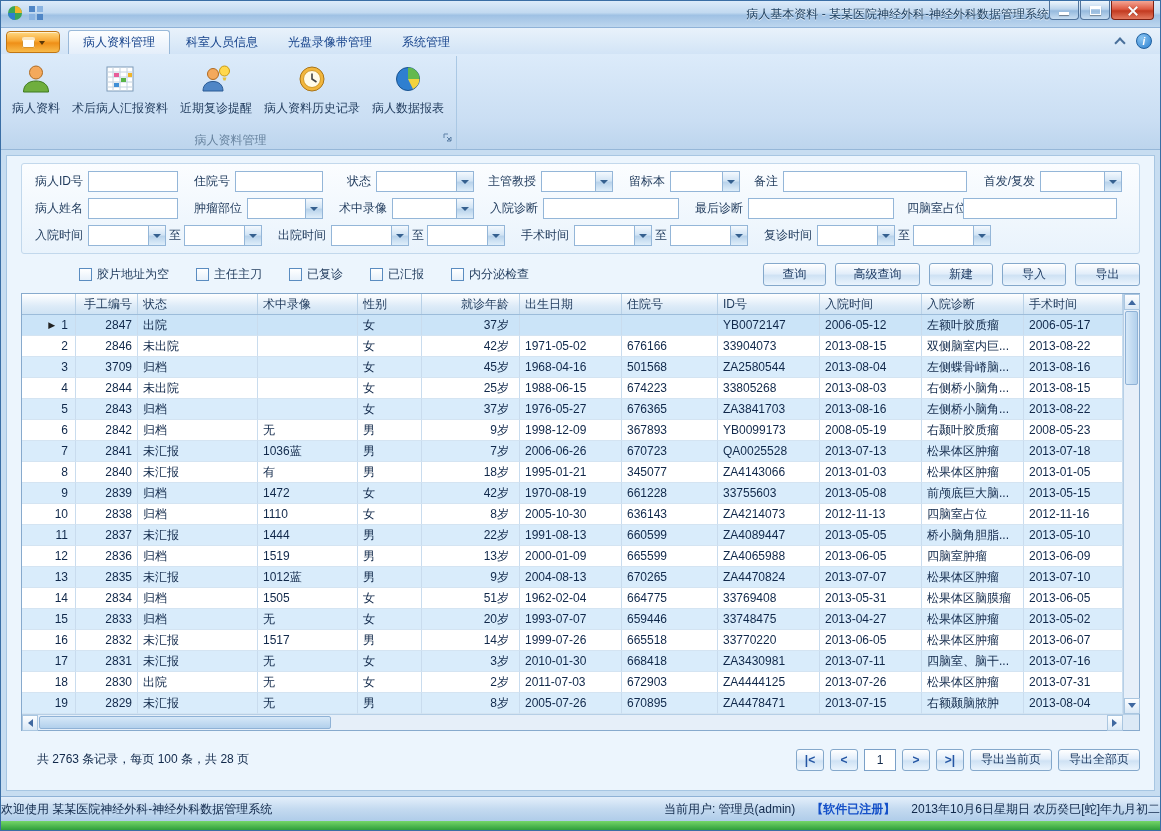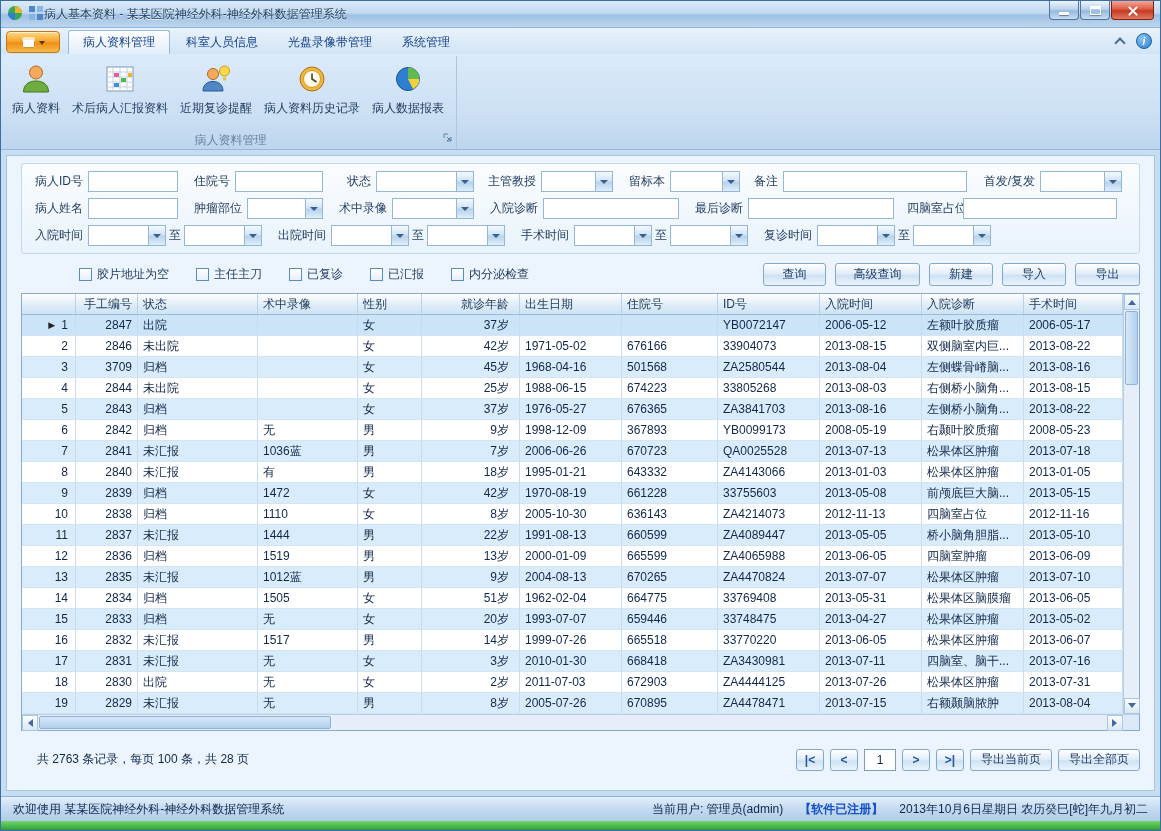--- a/index.html
+++ b/index.html
@@ -3,21 +3,21 @@
 <meta charset="utf-8">
 <style>
   *{margin:0;padding:0;box-sizing:border-box;}
   html,body{width:1161px;height:831px;overflow:hidden;}
   body{font-family:"Liberation Sans","DejaVu Sans",sans-serif;font-size:12px;color:#1e3a5f;background:#fff;}
   .window{width:1161px;height:831px;display:flex;flex-direction:column;border:1px solid #3a6ea5;background:#c7ddf1;}
 
   
   .titlebar{height:27px;flex:0 0 27px;background:linear-gradient(180deg,#dcebfa 0%,#c2d9f0 45%,#9fc1e4 55%,#bdd6ee 100%);display:flex;align-items:center;padding:0 0 0 6px;border-bottom:1px solid #8fb2d8;}
   .tb-icons{display:flex;gap:5px;align-items:center;}
-  .tb-title{flex:1;text-align:left;color:#20405f;text-shadow:0 1px 0 rgba(255,255,255,.7);}
+  .tb-title{flex:1;text-align:right;color:#20405f;text-shadow:0 1px 0 rgba(255,255,255,.7);}
   .win-btns{display:flex;gap:1px;align-self:flex-start;padding-right:6px;}
   .win-btn{width:30px;height:19px;border:1px solid #51749c;border-top:none;border-radius:0 0 4px 4px;background:linear-gradient(#eef6fd,#bcd4ec 45%,#95b9dd 55%,#c8def2);display:flex;align-items:center;justify-content:center;}
   .win-btn.close{width:43px;background:linear-gradient(#f4a694,#de5a42 45%,#c23a20 55%,#e37a60);border-color:#7e2012;}
   .glyph-min{width:10px;height:3px;background:#fff;box-shadow:0 1px 1px rgba(0,0,0,.4);margin-top:6px;}
   .glyph-max{width:11px;height:9px;border:1px solid #fff;border-top-width:3px;box-shadow:0 1px 1px rgba(0,0,0,.3);}
   .glyph-close{position:relative;width:12px;height:11px;}
   .glyph-close::before,.glyph-close::after{content:"";position:absolute;left:5px;top:0;width:2px;height:12px;background:#fff;box-shadow:0 0 1px rgba(0,0,0,.4);}
   .glyph-close::before{transform:rotate(45deg);} .glyph-close::after{transform:rotate(-45deg);}
 
   
@@ -107,21 +107,21 @@
   .scorner{width:16px;flex:0 0 16px;background:#dce9f6;}
 
   
   .gfooter{flex:1;min-height:30px;display:flex;align-items:center;padding:0 0 0 16px;color:#10284a;}
   .pager{margin-left:auto;display:flex;gap:6px;align-items:center;}
   .pbtn{width:28px;height:22px;border:1px solid #84a8cb;border-radius:3px;background:linear-gradient(#ffffff,#e3eefa 45%,#cfe2f4 55%,#eaf4fd);color:#2456a4;font:inherit;font-weight:bold;}
   .pinput{width:32px;height:22px;border:1px solid #7aa0c8;text-align:center;font:inherit;color:#10284a;}
   .exbtn{height:22px;padding:0 10px;border:1px solid #84a8cb;border-radius:3px;background:linear-gradient(#ffffff,#e3eefa 45%,#cfe2f4 55%,#eaf4fd);color:#17355e;font:inherit;}
 
   
-  .statusbar{height:25px;flex:0 0 25px;background:linear-gradient(#e4effb,#c4daf0 50%,#afcce9);border-top:1px solid #8fb2d6;display:flex;align-items:center;padding:0 12px;color:#10284a;}
+  .statusbar{height:25px;flex:0 0 25px;background:linear-gradient(#e4effb,#c4daf0 50%,#afcce9);border-top:1px solid #8fb2d6;display:flex;align-items:center;padding:0 0;color:#10284a;}
   .sb-right{margin-left:auto;display:flex;gap:16px;align-items:center;}
   .registered{color:#1450c8;font-weight:bold;}
   .taskbar-strip{height:9px;flex:0 0 9px;background:linear-gradient(#74d668,#2f9e3c);}
 </style>
 </head>
 <body>
 
 <div class="window">
 
   <div class="titlebar">
@@ -530,21 +530,21 @@
                   <div class="gcell c-ind">
                     <span class="arrow"></span>
                     <span class="rnum">8</span>
                   </div>
                   <div class="gcell c-manual">2840</div>
                   <div class="gcell c-status">未汇报</div>
                   <div class="gcell c-video">有</div>
                   <div class="gcell c-gender">男</div>
                   <div class="gcell c-age">18岁</div>
                   <div class="gcell c-birth">1995-01-21</div>
-                  <div class="gcell c-adm">643332</div>
+                  <div class="gcell c-adm">345077</div>
                   <div class="gcell c-id">ZA4143066</div>
                   <div class="gcell c-admdate">2013-01-03</div>
                   <div class="gcell c-diag">松果体区肿瘤</div>
                   <div class="gcell c-surg">2013-01-05</div>
                 </div>
                 <div class="grid-row odd">
                   <div class="gcell c-ind">
                     <span class="arrow"></span>
                     <span class="rnum">9</span>
                   </div>

